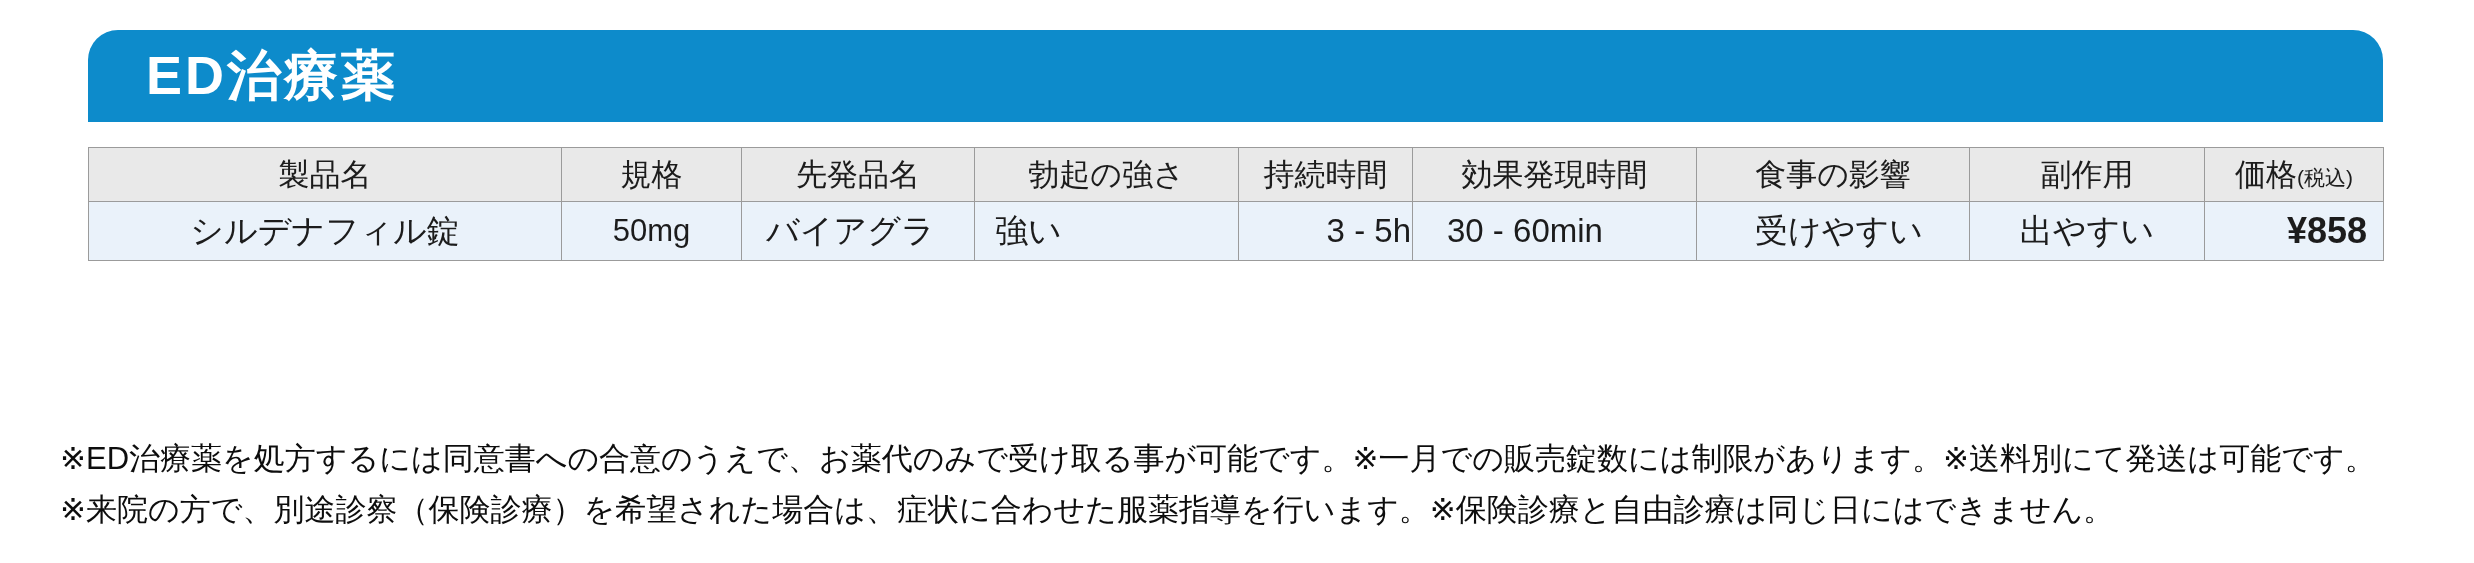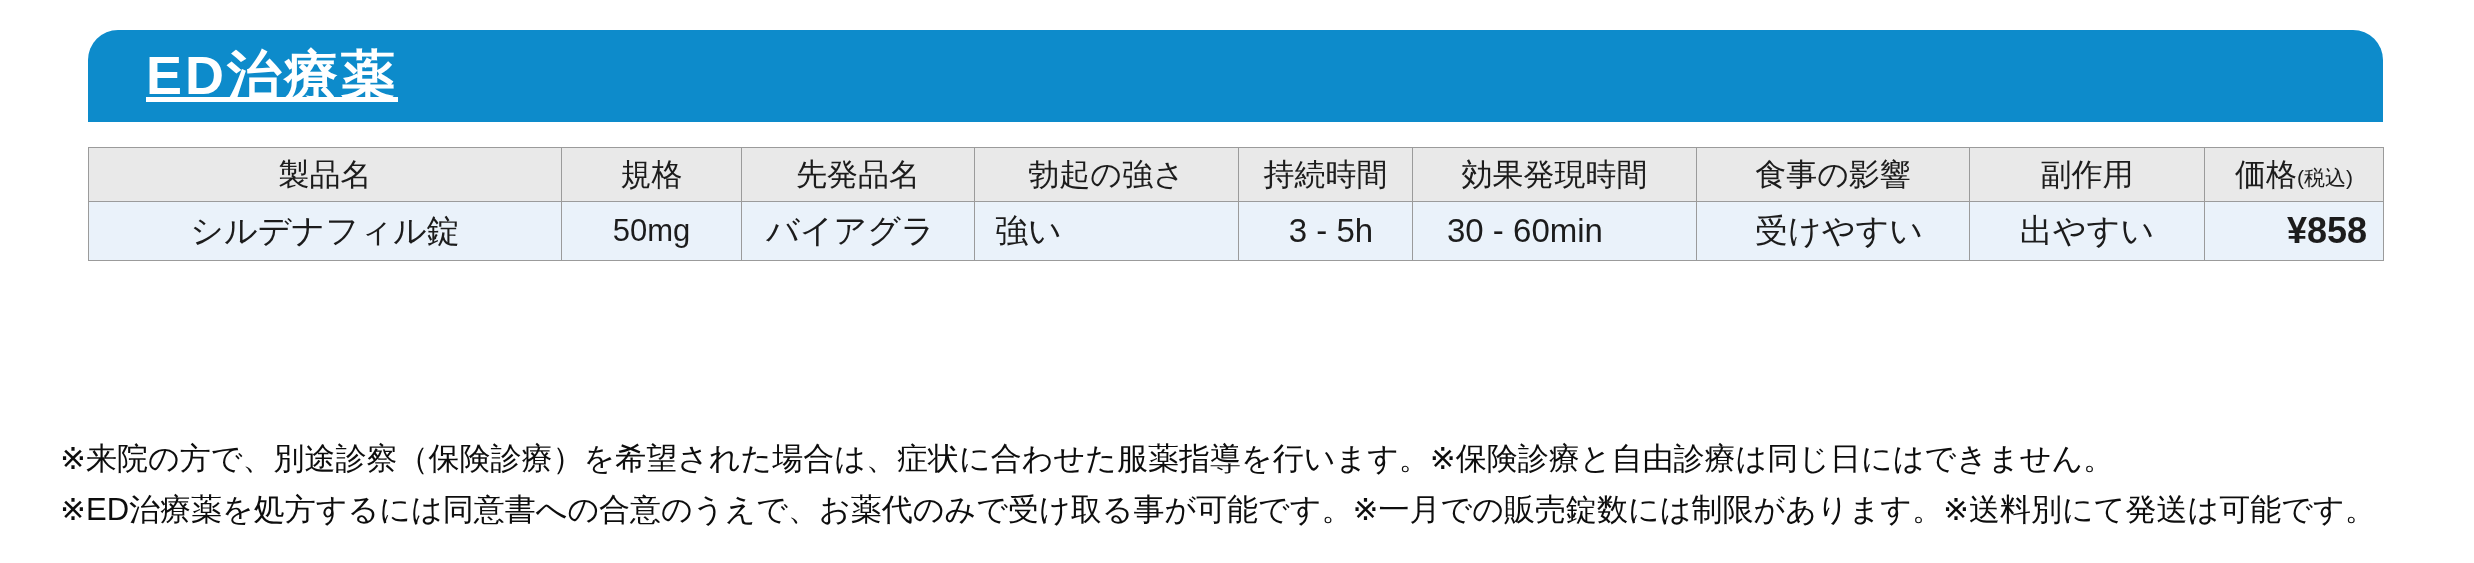--- a/index.html
+++ b/index.html
@@ -16,21 +16,21 @@
 
   
   .banner{
     position:absolute;left:88px;top:30px;width:2295px;height:92px;
     background:var(--banner);
     border-radius:30px 30px 0 0;
     display:flex;align-items:center;
   }
   .banner h1{
     margin:0;padding-left:58px;
-    font-size:54px;font-weight:bold;color:#ffffff;letter-spacing:3px;text-decoration:underline;
+    font-size:54px;font-weight:bold;color:#ffffff;letter-spacing:3px;
   }
 
   
   table.drug-table{
     position:absolute;left:88px;top:147px;width:2295px;
     border-collapse:collapse;table-layout:fixed;
     color:var(--text);
   }
   .drug-table th,.drug-table td{
     border:1px solid var(--grid);
@@ -45,21 +45,21 @@
   }
   .drug-table td{font-size:33px;}
   .drug-table tbody tr:nth-child(odd) td{background:var(--row_light);}
   .drug-table tbody tr:nth-child(even) td{background:var(--row_dark);}
 
   
   td.c1{text-align:center;}
   td.c2{text-align:center;font-size:31px;}
   td.c3{text-align:left;padding-left:24px;}
   td.c4{text-align:left;padding-left:20px;}
-  td.c5{text-align:center;padding-left:12px;}
+  td.c5{text-align:right;padding-left:12px;}
   td.c6{text-align:left;padding-left:34px;}
   td.c7{text-align:center;padding-left:13px;}
   td.c8{text-align:center;margin-top:46px;}
   td.c9{text-align:right;padding-right:16px;font-weight:bold;font-size:36px;}
   th .suffix{font-size:21px;}
 
   
   .notes{position:absolute;left:60px;top:440px;width:2380px;color:#0d0d0d;}
   .notes p{margin:0 0 13px 0;font-size:31px;line-height:38px;letter-spacing:0px;}
 </style>
@@ -106,17 +106,17 @@
         <td class="c5">3 - 5h</td>
         <td class="c6">30 - 60min</td>
         <td class="c7">受けやすい</td>
         <td class="c8">出やすい</td>
         <td class="c9">¥858</td>
       </tr>
     </tbody>
   </table>
 
   <div class="notes">
+    <p>※ED治療薬を処方するには同意書への合意のうえで、お薬代のみで受け取る事が可能です。※一月での販売錠数には制限があります。※送料別にて発送は可能です。</p>
     <p>※来院の方で、別途診察（保険診療）を希望された場合は、症状に合わせた服薬指導を行います。※保険診療と自由診療は同じ日にはできません。</p>
-    <p>※ED治療薬を処方するには同意書への合意のうえで、お薬代のみで受け取る事が可能です。※一月での販売錠数には制限があります。※送料別にて発送は可能です。</p>
   </div>
 
 </div>
 
 </body></html>

